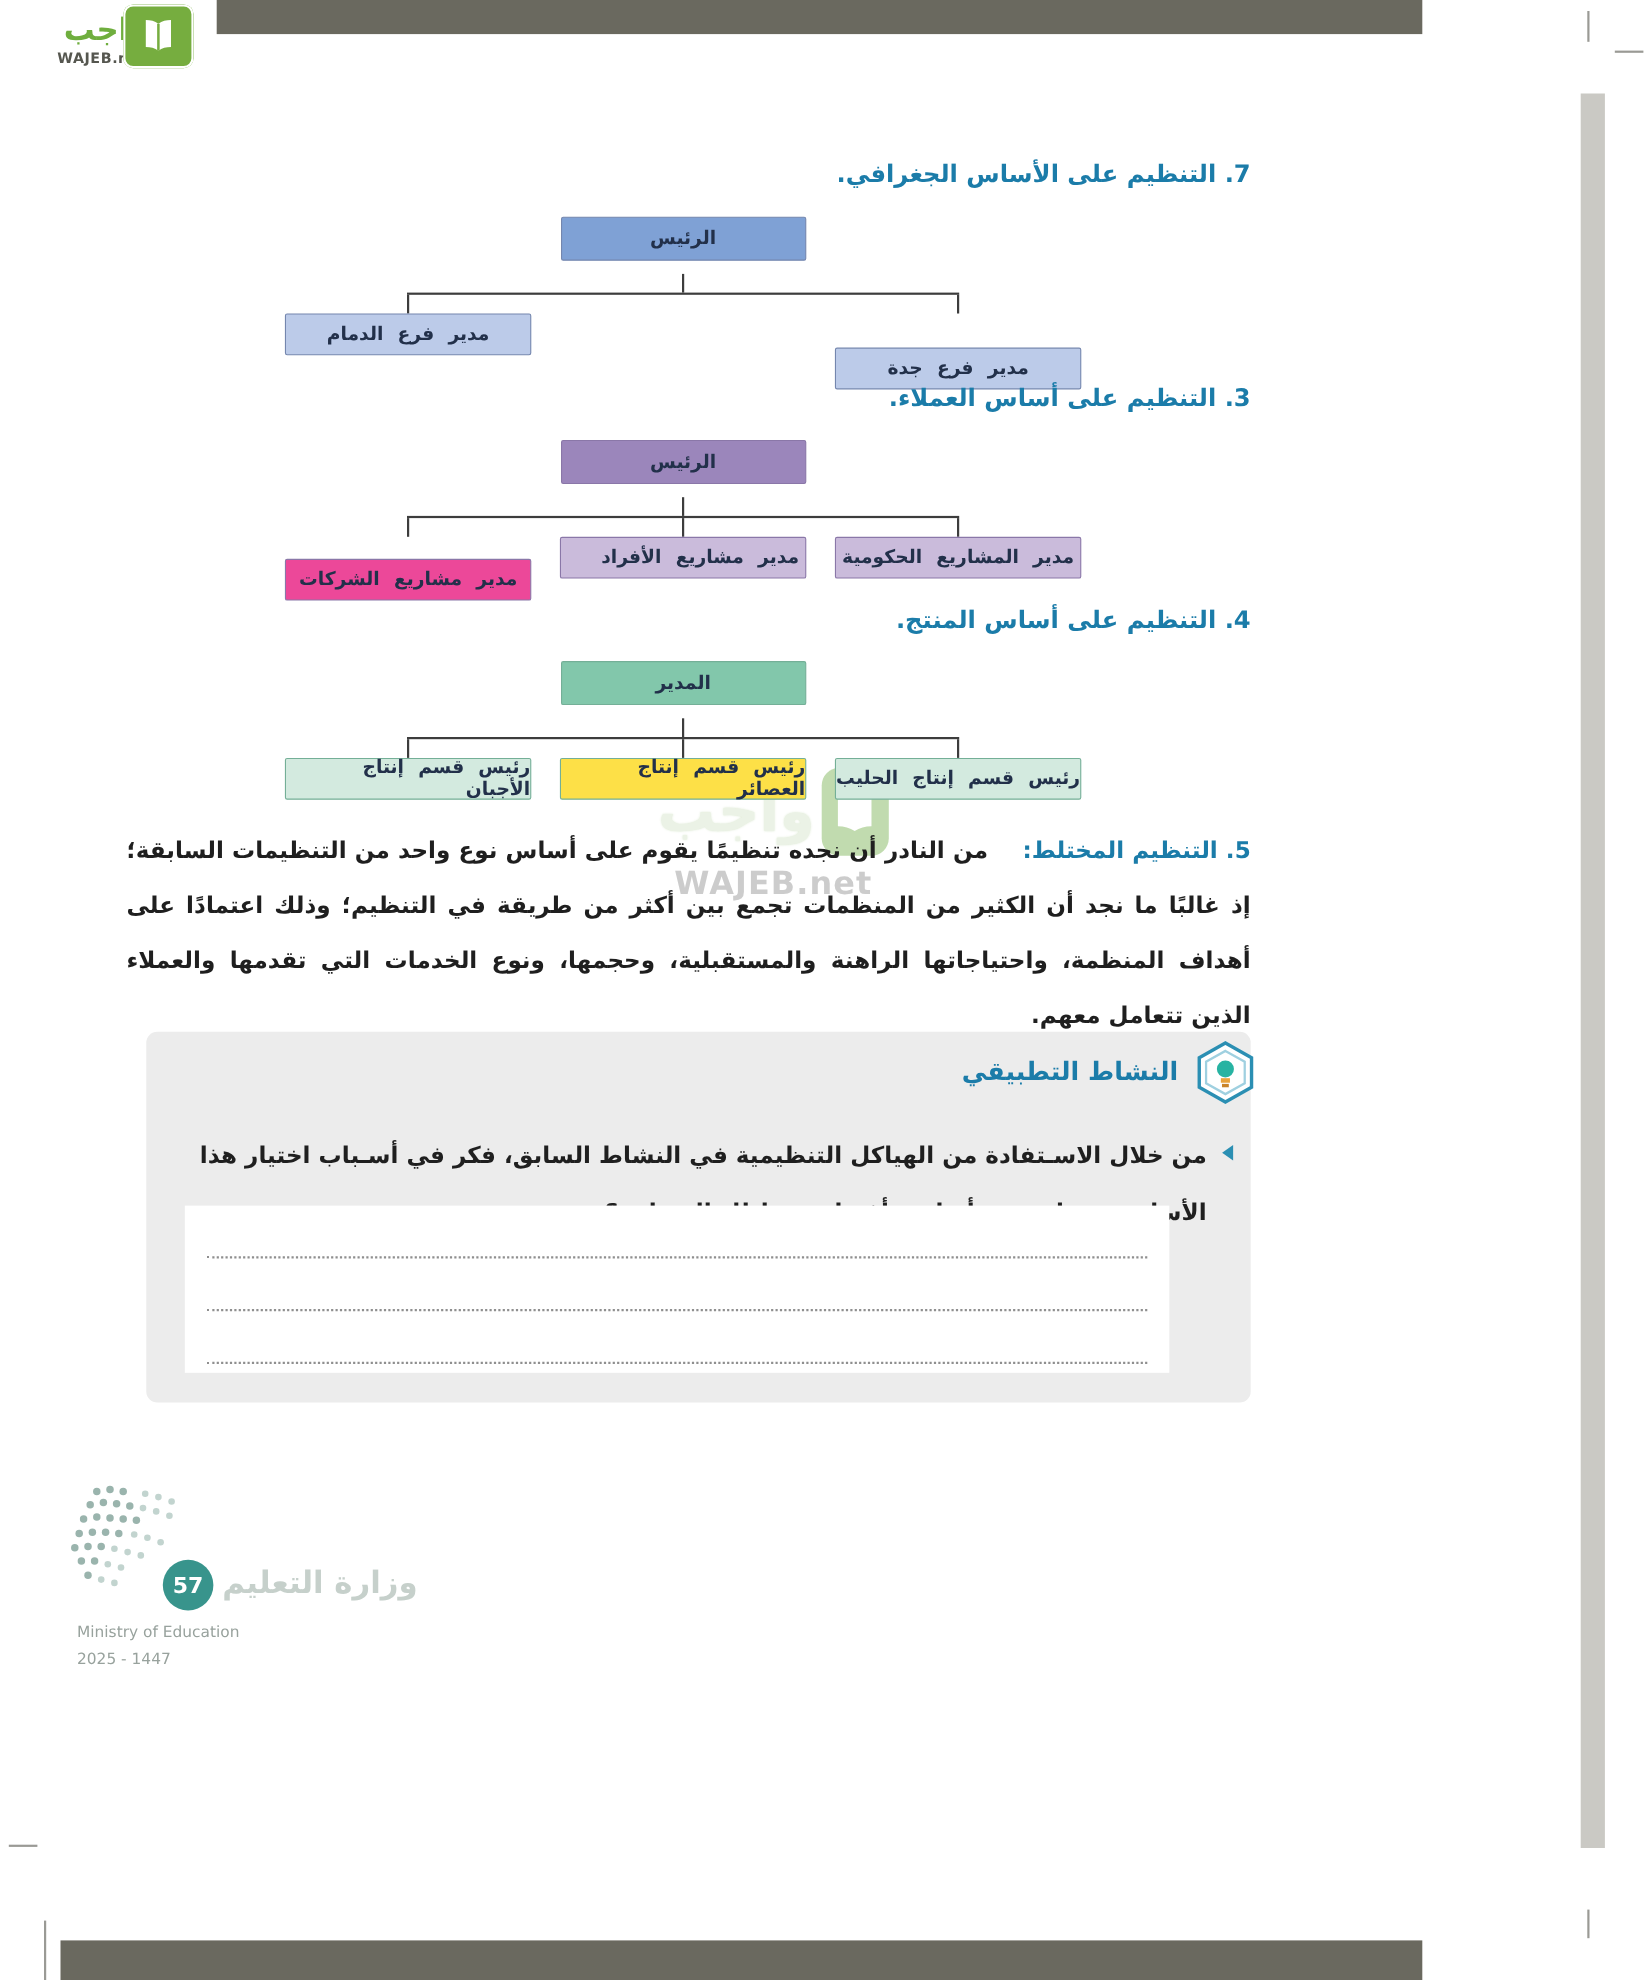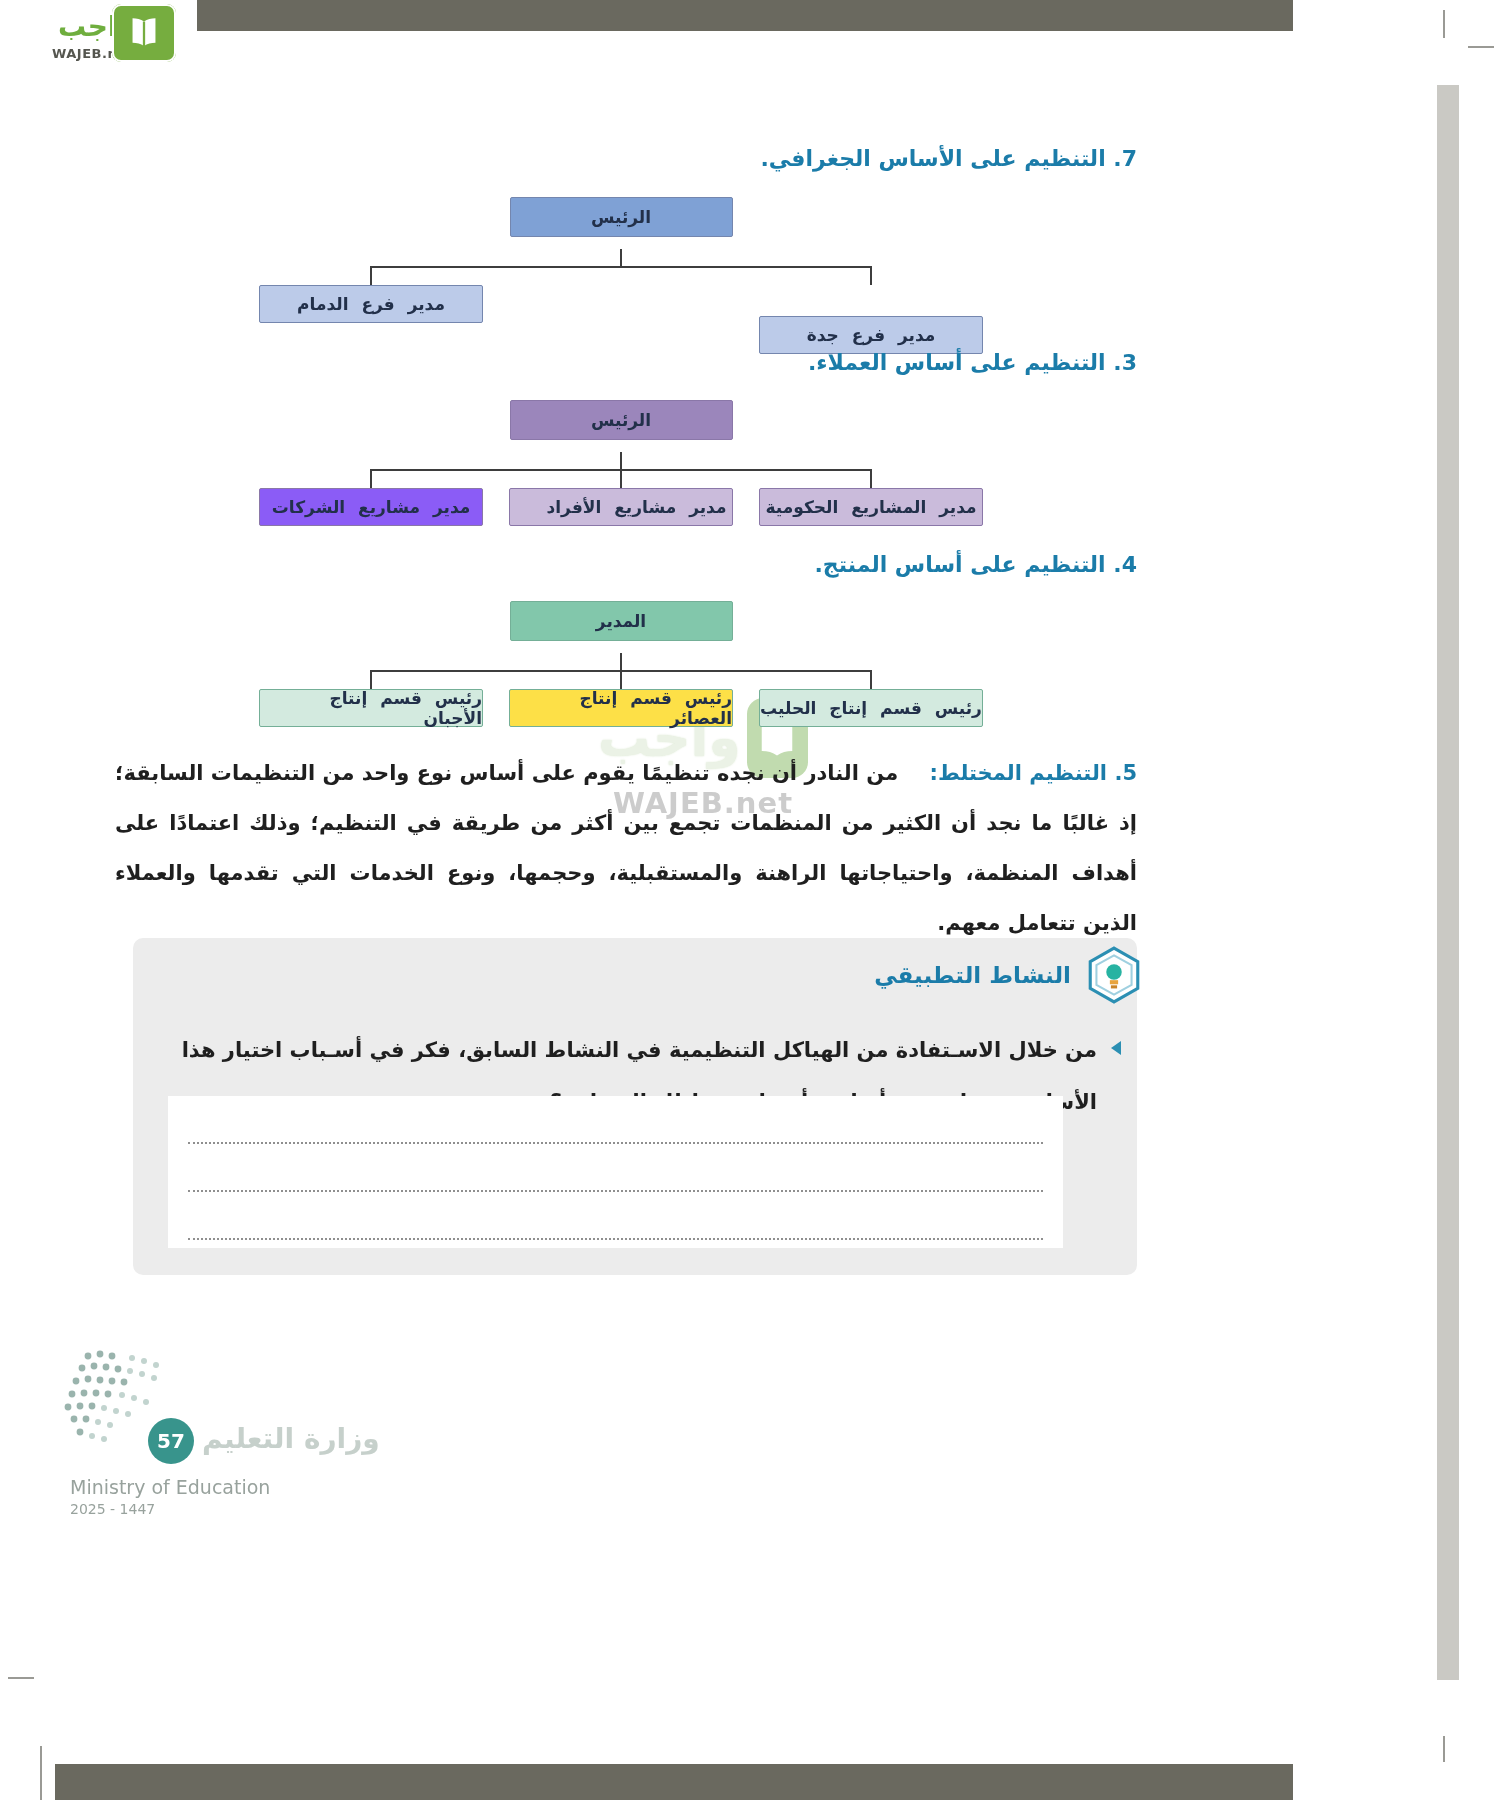--- a/index.html
+++ b/index.html
@@ -63,21 +63,21 @@
               line-height:52px; color:#1f1f1f; text-align:right; }
   .answer { position:absolute; left:35px; top:158px; width:895px; height:152px; background:#ffffff; }
   .ans-line { height:48px; margin:0 20px; border-bottom:2px dotted #8f8f8f; }
 
   
   .ministry { position:absolute; left:60px; top:1348px; width:340px; height:190px; direction:ltr; }
   .page-circle { position:absolute; left:88px; top:70px; width:46px; height:46px; border-radius:50%;
                  background:#38948c; color:#ffffff; font-size:20px; font-weight:bold;
                  display:flex; align-items:center; justify-content:center; }
   .ministry-wordmark { position:absolute; left:142px; top:74px; font-size:28px; font-weight:bold; color:#c6d0cb; white-space:nowrap; }
-  .ministry-en  { position:absolute; left:10px; top:128px; font-size:19px; color:#98a29d; }
+  .ministry-en  { position:absolute; left:10px; top:128px; font-size:14px; color:#98a29d; }
   .ministry-year{ position:absolute; left:10px; top:153px; font-size:14px; color:#98a29d; }
 </style>
 </head>
 <body>
 
 <div class="page">
 
   <div class="top-bar"></div>
   <div class="side-strip"></div>
   <div class="bottom-bar"></div>
@@ -136,21 +136,21 @@
       <div class="org-cell">
         <div class="stub"></div>
         <div class="org-box org-child" style="background-color: rgb(202, 187, 219); border-color: rgb(138, 119, 168);">مدير المشاريع الحكومية</div>
       </div>
       <div class="org-cell">
         <div class="stub"></div>
         <div class="org-box org-child" style="background-color: rgb(202, 187, 219); border-color: rgb(138, 119, 168); padding-left: 31px;">مدير مشاريع الأفراد</div>
       </div>
       <div class="org-cell">
         <div class="stub"></div>
-        <div class="org-box org-child" style="background-color: #8b5cf6; border-color: rgb(138, 119, 168);">مدير مشاريع الشركات</div>
+        <div class="org-box org-child" style="background-color: #ec4899; border-color: rgb(138, 119, 168); margin-top: 20px;">مدير مشاريع الشركات</div>
       </div>
     </div>
   </div>
 
   <h3 class="section-heading" style="top:552px;">4. التنظيم على أساس المنتج.</h3>
   <div class="org-chart" style="top:589px;">
     <div class="org-box org-root" style="background-color: rgb(130, 199, 171); border-color: rgb(116, 175, 151);">المدير</div>
     <div class="stub"></div>
     <div class="hline"></div>
     <div class="org-row">

